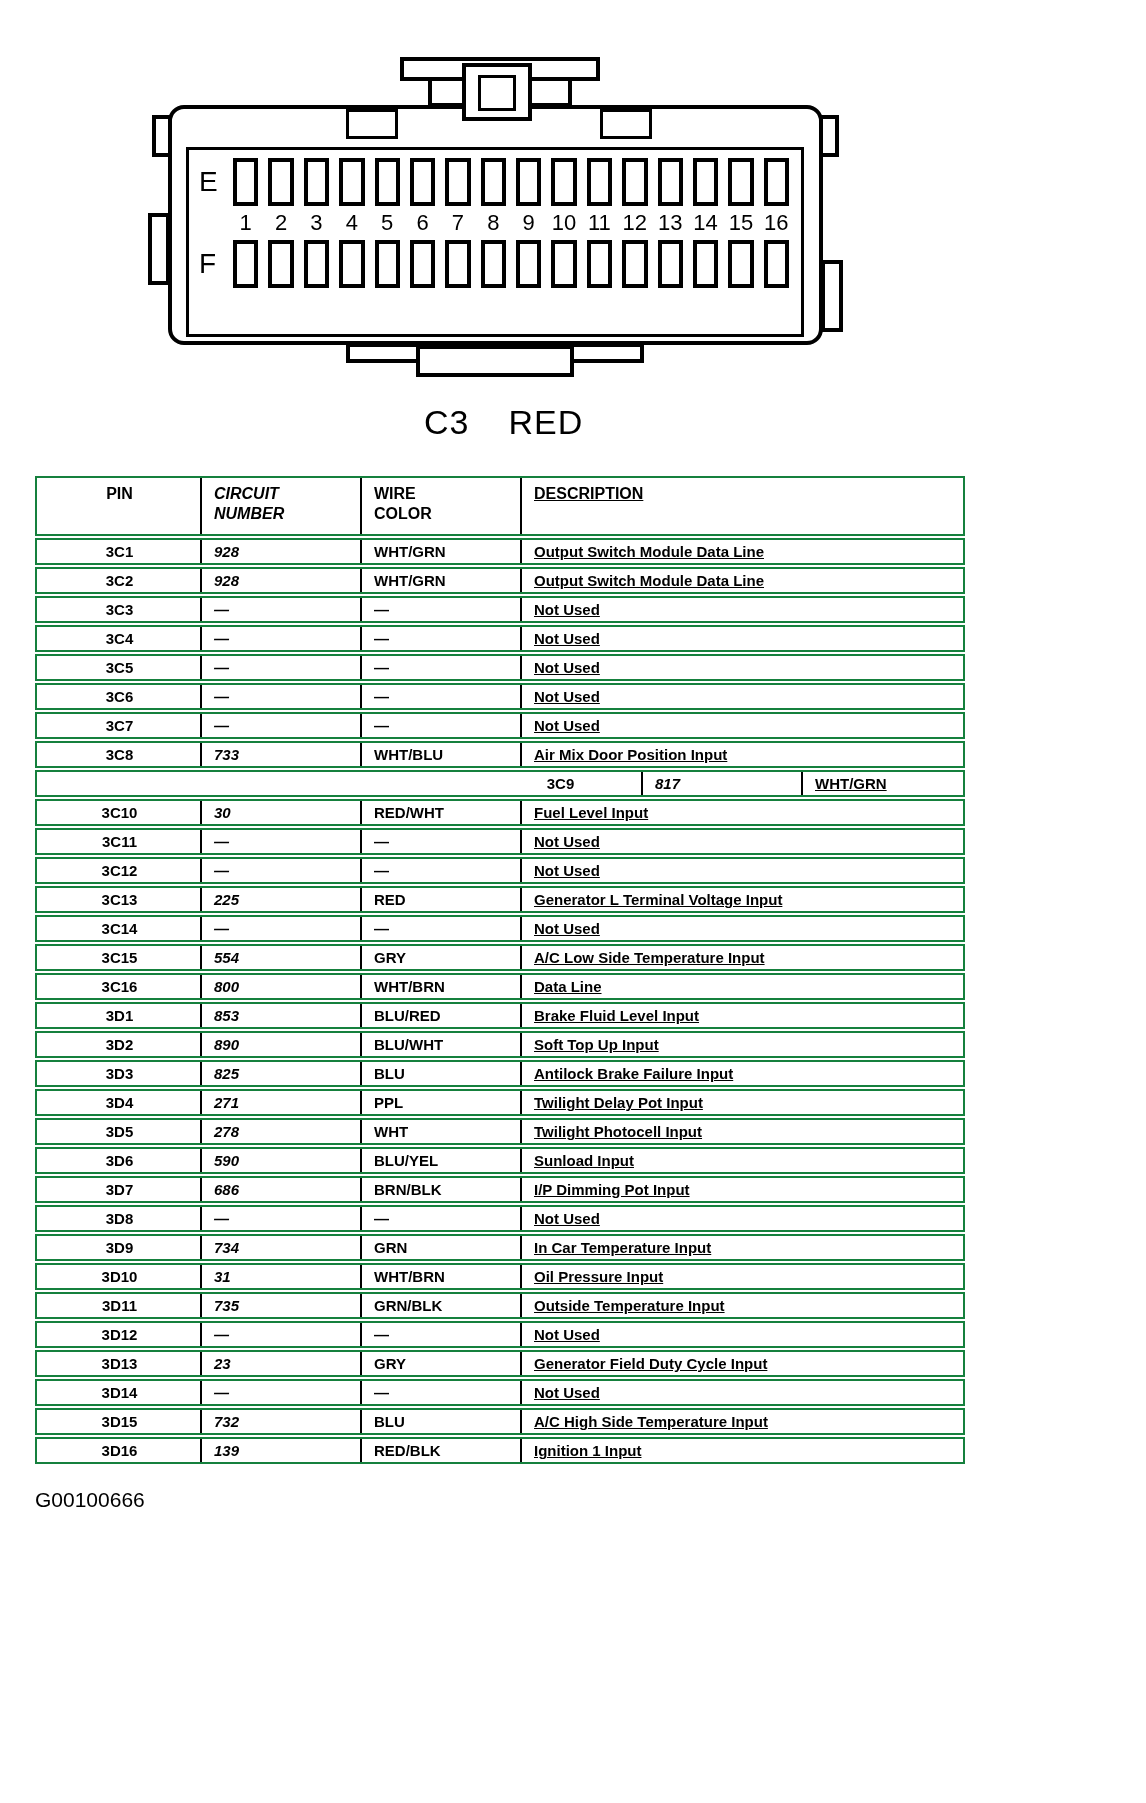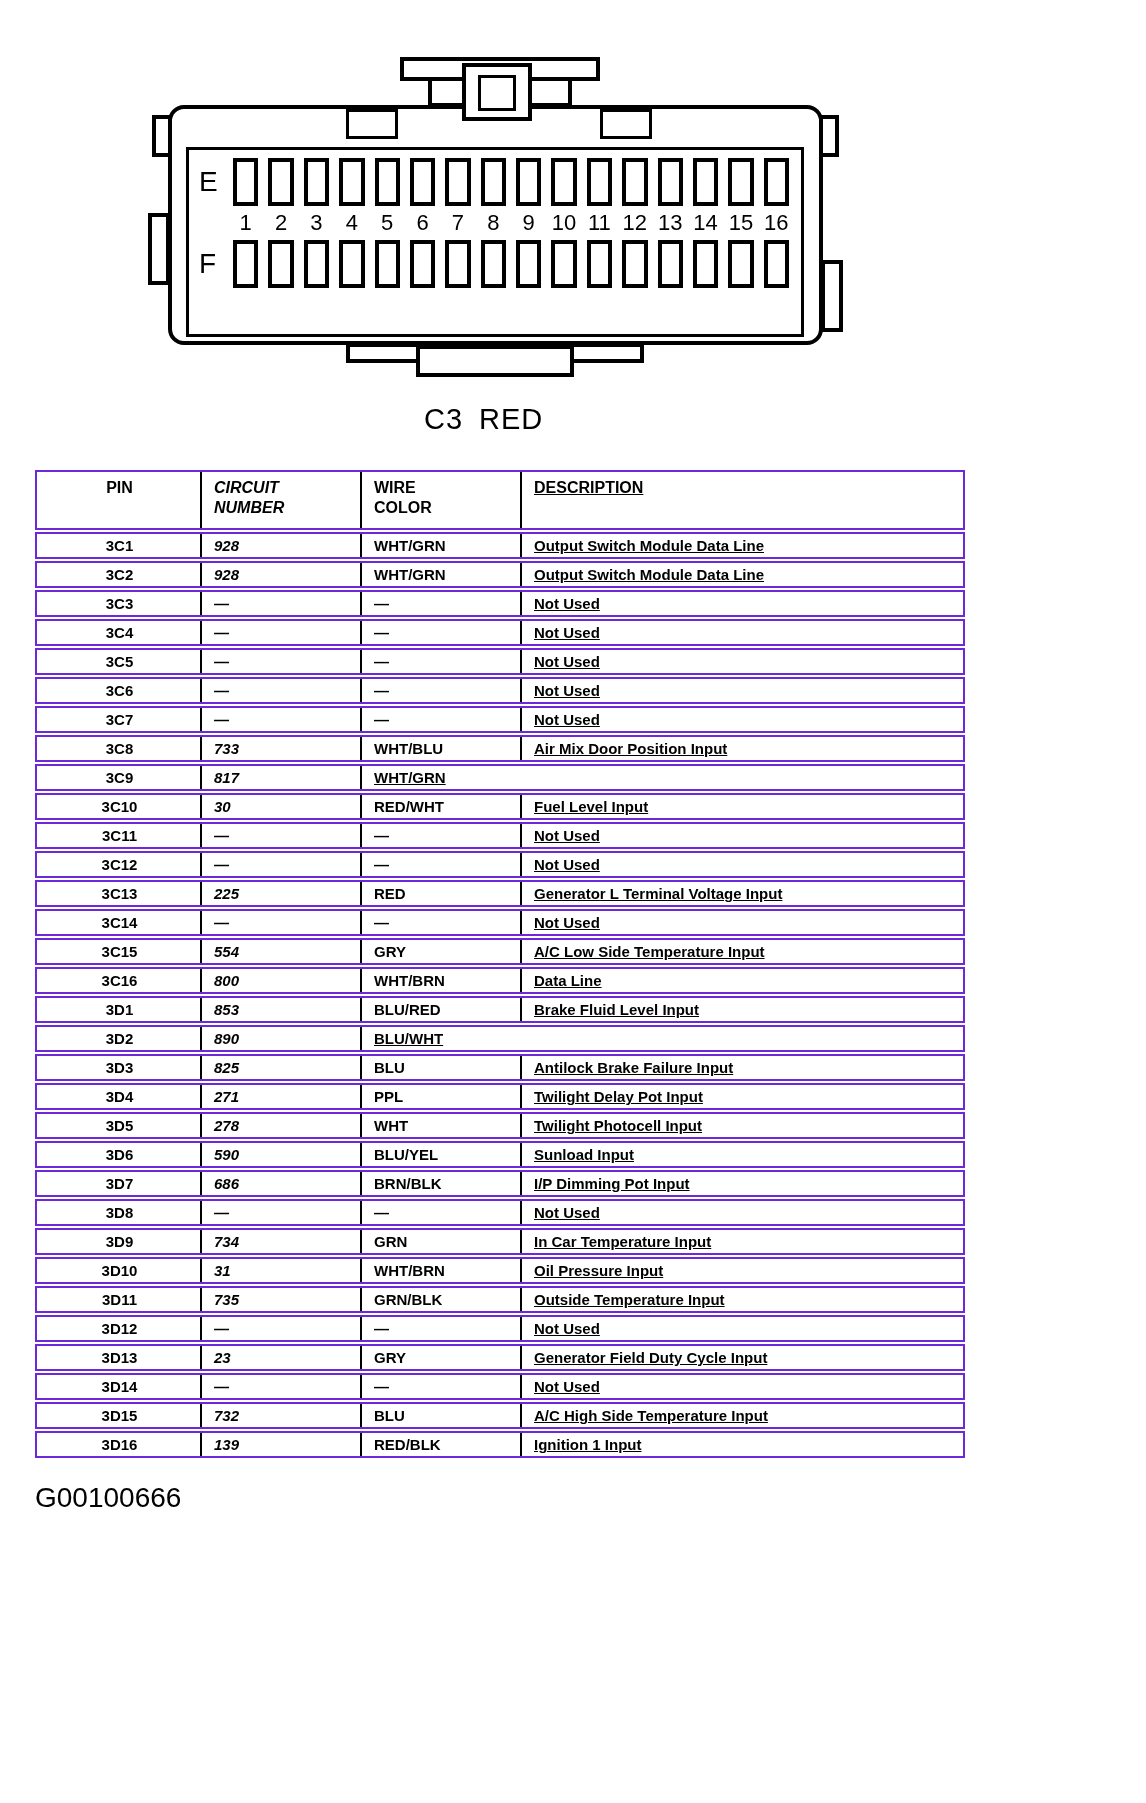--- a/index.html
+++ b/index.html
@@ -70,33 +70,34 @@
     column-gap: 10px;
     margin-top: 4px;
     margin-bottom: 4px;
   }
   .num { text-align: center; font-size: 22px; line-height: 26px; }
 
   
   .caption {
     margin: 16px 0 0 424px;
     display: flex;
-    gap: 16px;
-    font-size: 29px;
+    gap: 39px;
+    font-size: 34px;
     letter-spacing: 1px;
   }
 
   
   .pin-table { margin: 34px 0 0 35px; width: 930px; }
   .trow {
     display: flex;
-    border: 2px solid #6d28d9;
+    border: 2px solid #15803d;
     margin-top: 2px;
     box-sizing: border-box;
     background: #fff;
+    justify-content: flex-end;
   }
   .trow.header { margin-top: 0; }
   .tcell {
     box-sizing: border-box;
     padding: 3px 10px 3px 12px;
     font-size: 15px;
     font-weight: bold;
     line-height: 17px;
     border-right: 2px solid #000;
     overflow: hidden;
@@ -109,21 +110,21 @@
   .col-desc    { flex: 1; }
   .header .tcell {
     font-size: 16px;
     height: 56px;
     padding-top: 6px;
     white-space: pre-line;
     line-height: 20px;
   }
 
   
-  .figure-id { margin: 24px 4px 0 35px; font-size: 28px; }
+  .figure-id { margin: 24px 4px 0 35px; font-size: 21px; }
 </style>
 </head>
 <body>
 
 <div id="page">
 
   <div class="connector-wrap">
     <div class="part" id="top-bar-1"></div>
     <div class="part" id="top-bar-2"></div>
     <div class="part" id="top-plug"></div>
@@ -316,20 +317,21 @@
         <div class="trow">
           <div class="tcell col-pin">3D1</div>
           <div class="tcell col-circuit">853</div>
           <div class="tcell col-color">BLU/RED</div>
           <div class="tcell col-desc">Brake Fluid Level Input</div>
         </div>
         <div class="trow">
           <div class="tcell col-pin">3D2</div>
           <div class="tcell col-circuit">890</div>
           <div class="tcell col-color">BLU/WHT</div>
+          <div class="tcell col-desc">Soft Top Up Input</div>
         </div>
         <div class="trow">
           <div class="tcell col-pin">3D3</div>
           <div class="tcell col-circuit">825</div>
           <div class="tcell col-color">BLU</div>
           <div class="tcell col-desc">Antilock Brake Failure Input</div>
         </div>
         <div class="trow">
           <div class="tcell col-pin">3D4</div>
           <div class="tcell col-circuit">271</div>

